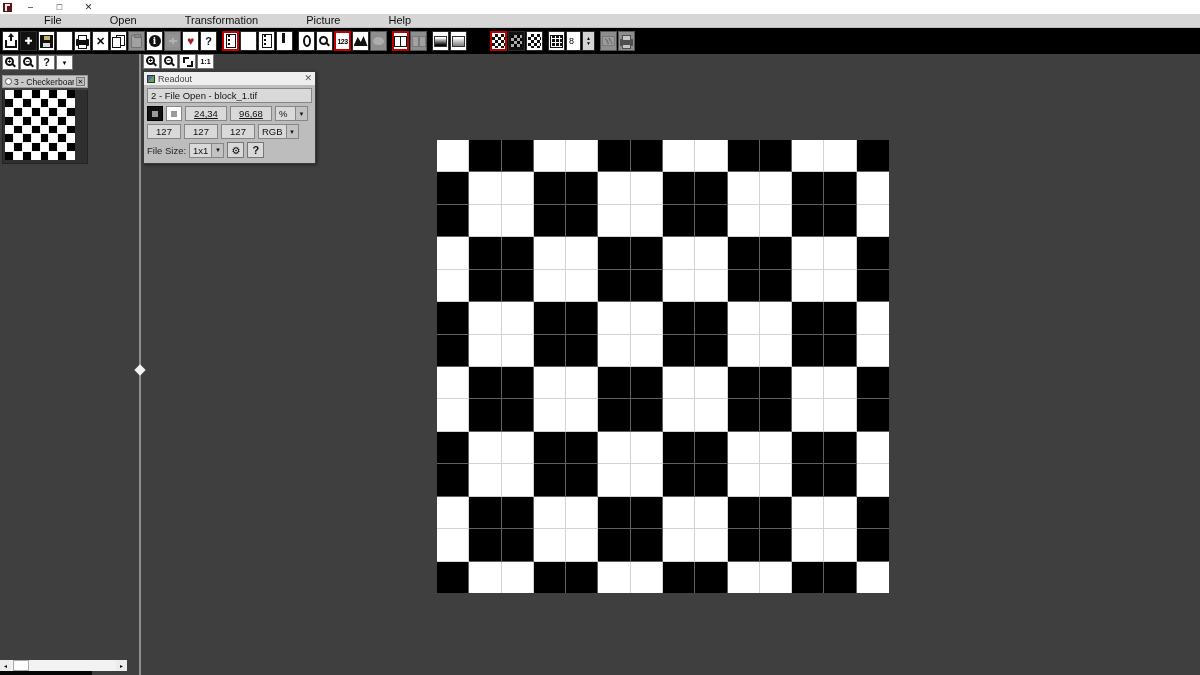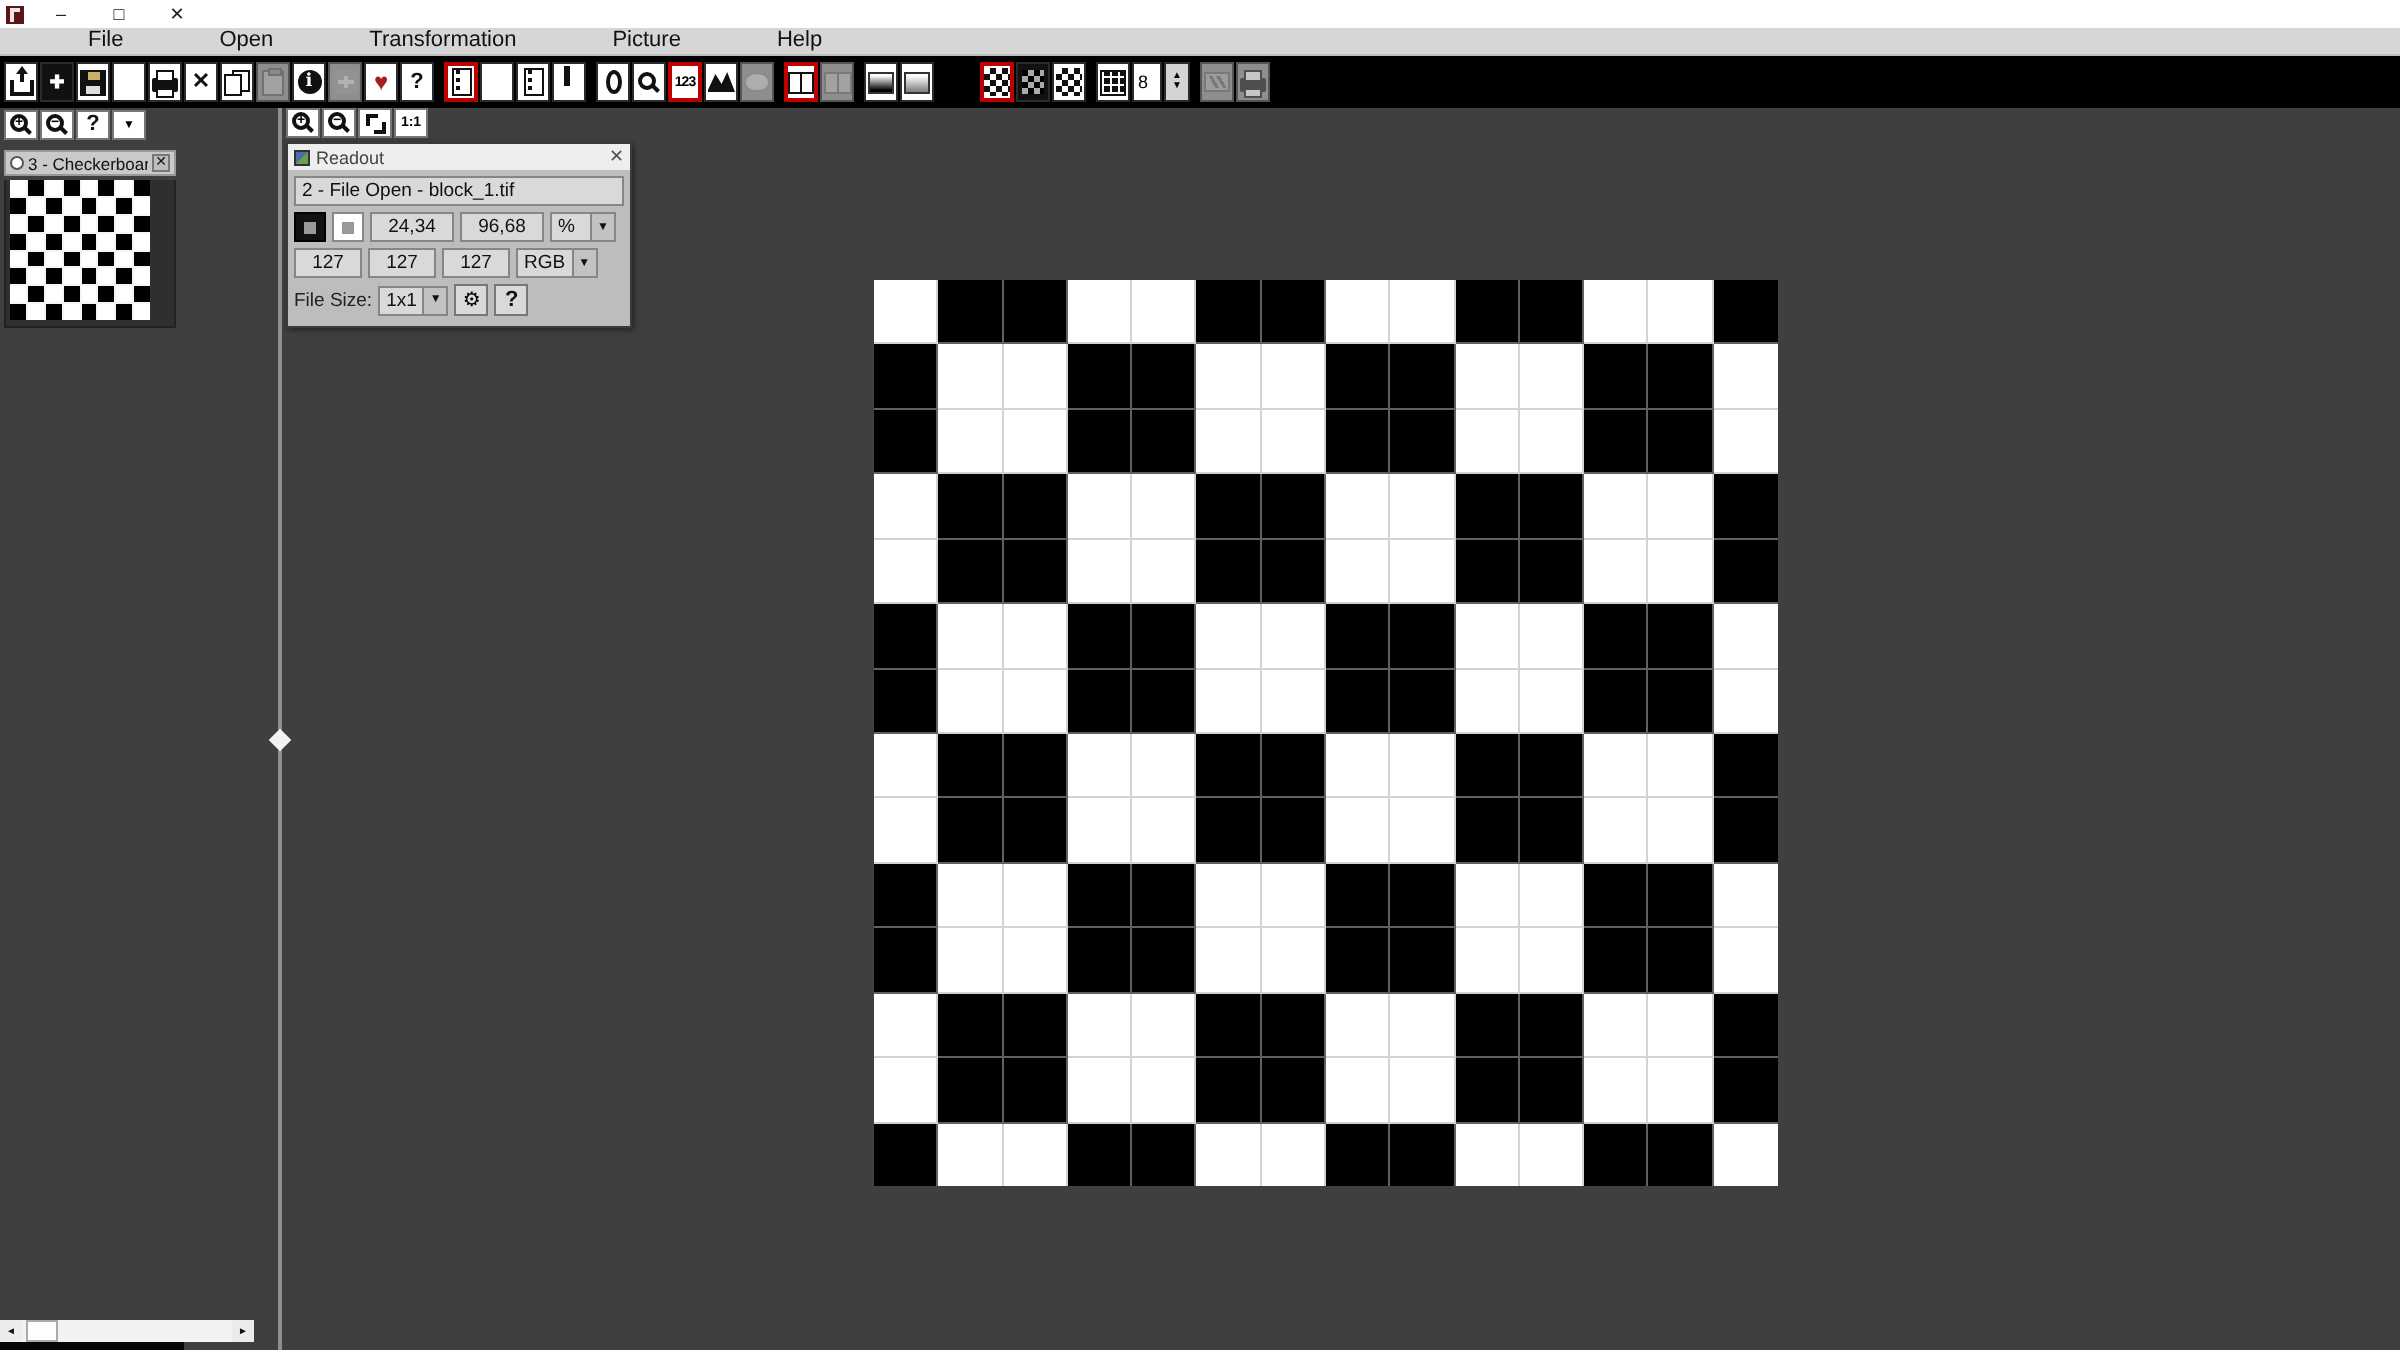--- a/index.html
+++ b/index.html
@@ -121,21 +121,21 @@
   
   .readout { position:absolute; left:2px; top:17px; width:173px; background:#bdbdbd; border:1px solid #3a3a3a; box-shadow:1px 1px 3px rgba(0,0,0,.45); }
   .rd-title { height:13px; background:#eeeeee; display:flex; align-items:center; padding:0 3px; gap:3px; }
   .rd-icon { width:8px; height:8px; background:linear-gradient(135deg,#4a6fa5 50%,#6f9d4f 50%); border:1px solid #333; flex:0 0 auto; }
   .rd-title-text { font-size:9px; color:#444; flex:1; }
   .rd-close { font-size:9px; color:#555; line-height:9px; }
   .rd-body { padding:3px 3px 5px; }
   .fld { height:15px; background:#d9d9d9; border:1px solid #868686; font-size:9.5px; display:flex; align-items:center; justify-content:center; }
   .rd-src { width:100%; justify-content:flex-start; padding-left:3px; white-space:nowrap; overflow:hidden; }
   .rd-row { display:flex; align-items:center; margin-top:3px; gap:3px; }
-  .w38 { width:42px; } .w34 { width:34px; }
+  .w38 { width:42px;text-decoration:underline; } .w34 { width:34px; }
   .cmb { display:flex; height:15px; }
   .cmb-val { background:#d9d9d9; border:1px solid #868686; border-right:0; font-size:9.5px; display:flex; align-items:center; padding:0 3px; min-width:20px; }
   .cmb-btn { width:13px; background:#c2c2c2; border:1px solid #868686; font-size:6px; display:flex; align-items:center; justify-content:center; }
   .rd-label { font-size:9.5px; color:#222; }
   .rd-btn { width:17px; height:16px; background:#d9d9d9; border:1px solid #777; display:flex; align-items:center; justify-content:center; font-size:10px; padding:0; }
   .swatch { width:16px; height:15px; border:1px solid #000; display:flex; align-items:center; justify-content:center; padding:0; }
   .sw-b { background:#111; }
   .sw-w { background:#fff; border-color:#888; }
   .sw-inner { width:6px; height:6px; background:#9a9a9a; }
 

